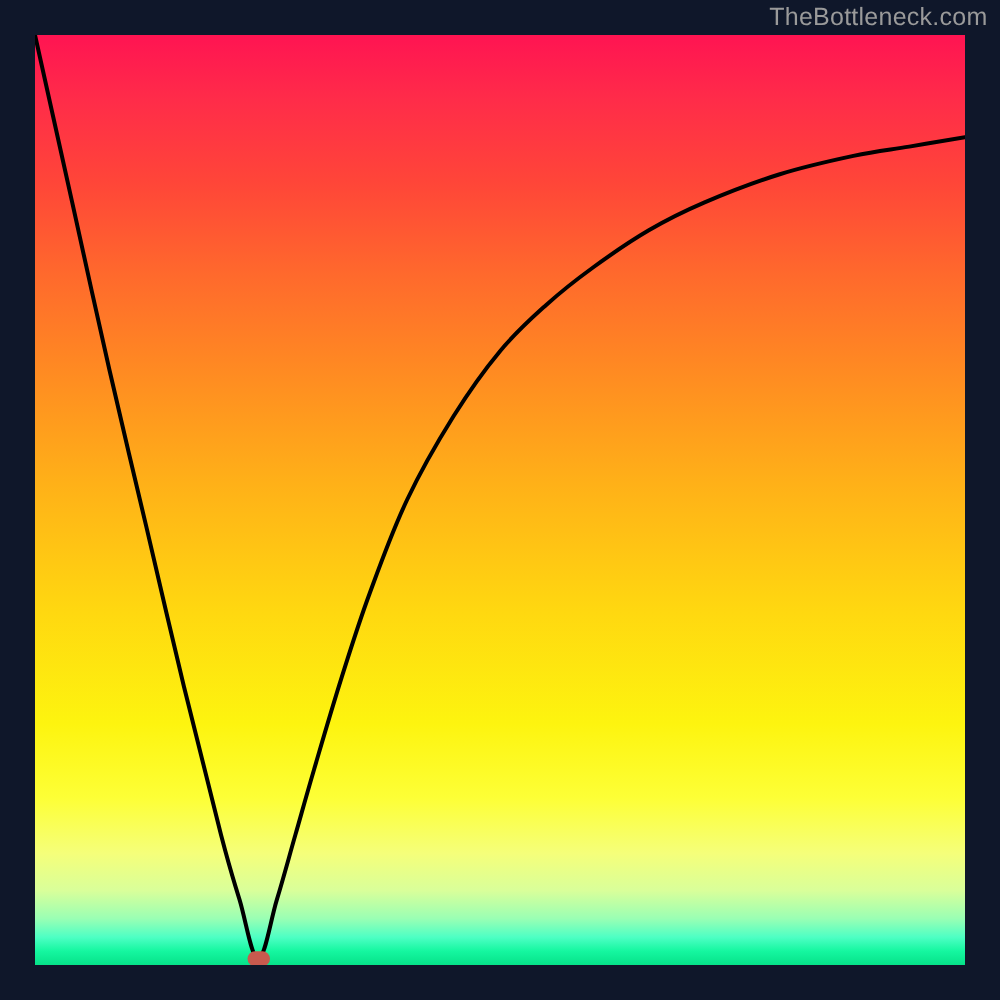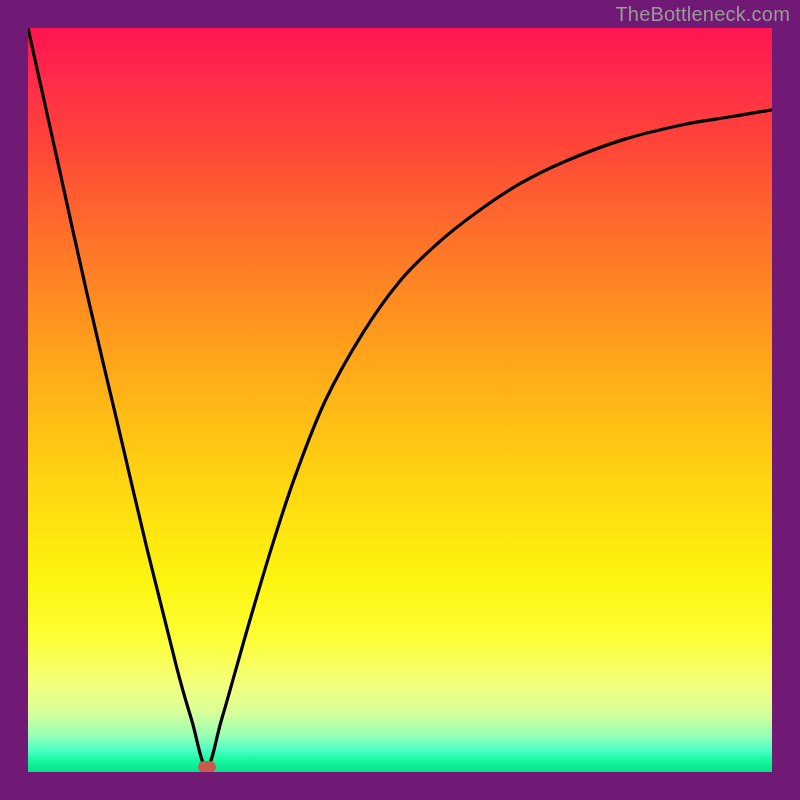--- a/index.html
+++ b/index.html
@@ -8,21 +8,21 @@
     width: 800px;
     height: 800px;
     overflow: hidden;
     background: #000;
     font-family: Arial, Helvetica, sans-serif;
   }
   .frame {
     position: relative;
     width: 800px;
     height: 800px;
-    background: #701a75;
+    background: #0f172a;
   }
   .plot {
     position: absolute;
     left: 28px;
     top: 28px;
     width: 744px;
     height: 744px;
     background: linear-gradient(to bottom,
       #ff1452 0%,
       #ff2c49 7%,

